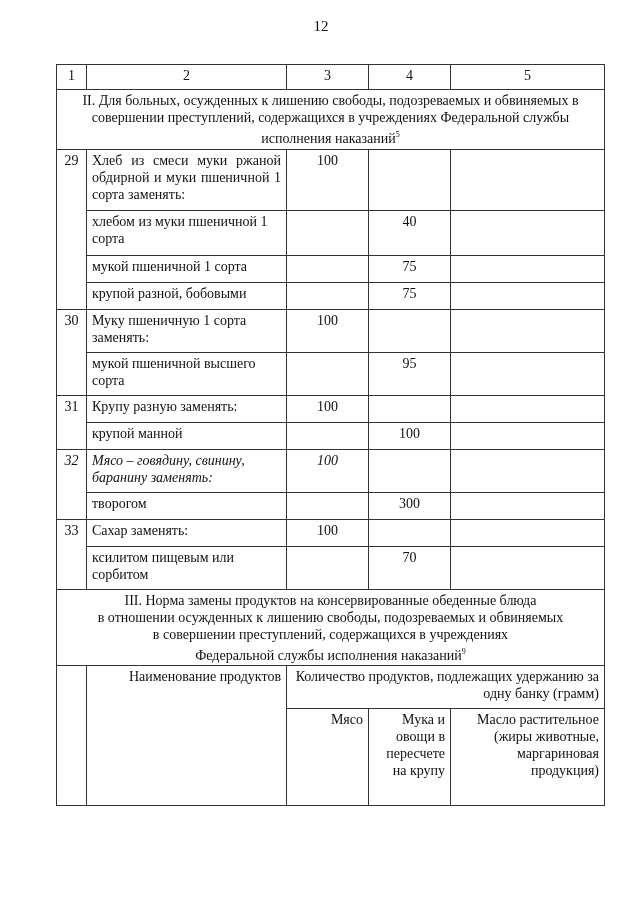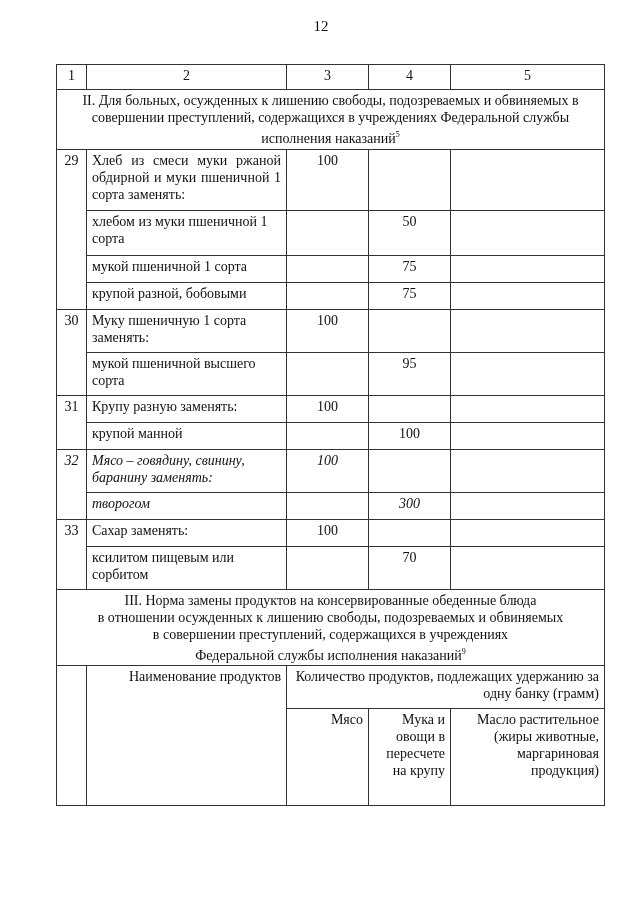--- a/index.html
+++ b/index.html
@@ -16,21 +16,21 @@
   td.val { text-align: center; vertical-align: middle; }
   td.desc { vertical-align: middle; }
   td.justify { text-align: justify; }
   sup { font-size: 8px; }
   .r29a td { height: 56px; }
   .r29b td { height: 40px; margin-top: 34px; }
   .r29c td, .r29d td { height: 22px; }
   .r30a td, .r30b td { height: 38px; }
   .r31a td, .r31b td { height: 22px; }
   .r32a td { height: 38px; font-style: italic; }
-  .r32b td { height: 22px; font-style: italic; }
+  .r32b td { height: 22px; }
   .r33a td { height: 22px; margin-left: 20px; }
   .r33b td { height: 38px; }
   .hdr-top td { height: 38px; }
   .hdr-bot td { height: 92px; }
 </style>
 </head>
 <body>
 
 <div class="page-num">12</div>
 
@@ -57,21 +57,21 @@
   <tr class="r29a">
     <td rowspan="4" class="rownum">29</td>
     <td class="desc justify">Хлеб из смеси муки ржаной обдирной и муки пшеничной 1 сорта заменять:</td>
     <td class="val">100</td>
     <td class="val"></td>
     <td class="val"></td>
   </tr>
   <tr class="r29b">
     <td class="desc">хлебом из муки пшеничной 1 сорта</td>
     <td class="val"></td>
-    <td class="val">50</td>
+    <td class="val">40</td>
     <td class="val"></td>
   </tr>
   <tr class="r29c">
     <td class="desc">мукой пшеничной 1 сорта</td>
     <td class="val"></td>
     <td class="val">75</td>
     <td class="val"></td>
   </tr>
   <tr class="r29d">
     <td class="desc">крупой разной, бобовыми</td>

